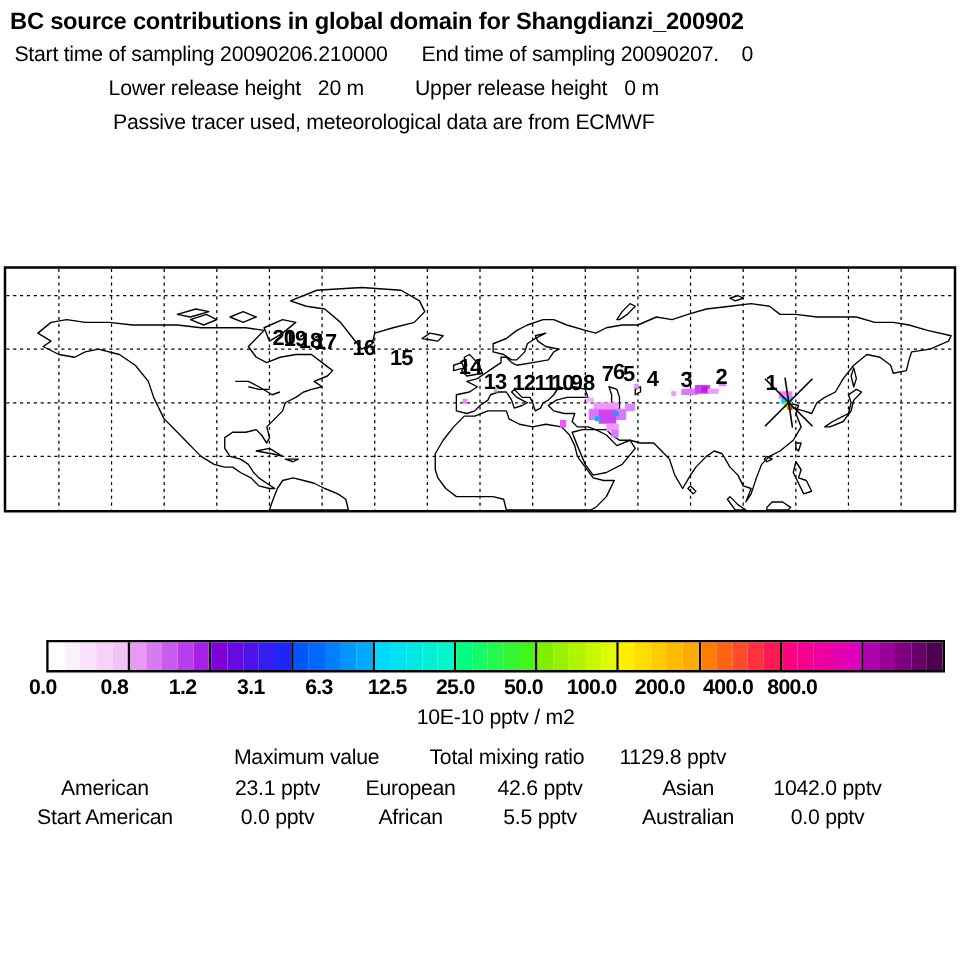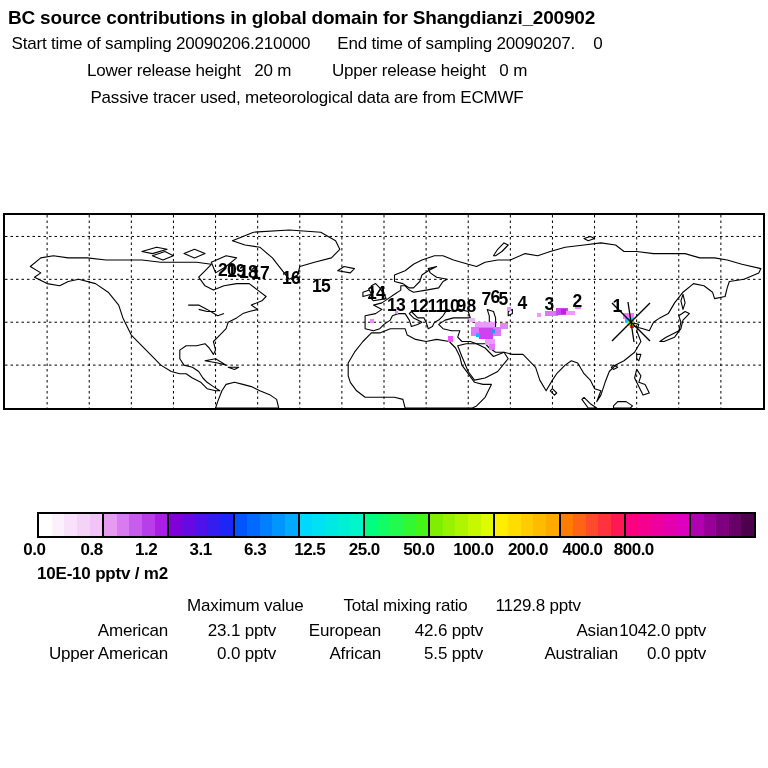--- a/index.html
+++ b/index.html
@@ -16,29 +16,29 @@
   #sub2{top:88px;}
   #map-frame{left:3px;top:213px;width:762px;height:197px;border:2px solid #000;box-sizing:border-box;background:#fff;}
   #map-svg{display:block;}
   #map-svg text{font-family:"Liberation Sans",sans-serif;font-weight:700;font-size:17.5px;letter-spacing:-0.8px;}
   #colorbar{left:37px;top:512px;width:719px;height:26px;border:2px solid #000;box-sizing:border-box;display:flex;}
   .cb-seg{flex:1;display:flex;border-right:2px solid #000;}
   .cb-seg:last-child{border-right:none;}
   .cb-cell{flex:1;}
   #cb-ticks{left:37px;top:540px;width:600px;height:20px;}
   .cb-tick{position:absolute;transform:translateX(-50%);font-size:17px;font-weight:700;letter-spacing:-0.5px;white-space:nowrap;}
-  #cb-unit{left:37px;top:564px;width:719px;text-align:left;font-size:17px;font-weight:700;letter-spacing:-0.2px;}
+  #cb-unit{left:37px;top:564px;width:719px;text-align:center;font-size:17px;font-weight:400;letter-spacing:-0.2px;}
   #stat-line1{left:0;top:596px;width:768px;display:flex;justify-content:center;font-size:17px;letter-spacing:-0.2px;white-space:pre;}
   #stat-line1 .v1{margin-left:14px;}
   #stat-line1 .l2{margin-left:40px;}
   #stat-line1 .v2{margin-left:28px;}
   .region-row{left:0;width:712px;display:grid;grid-template-columns:168px 108px 105px 102px 135px 88px;font-size:17px;letter-spacing:-0.2px;}
   #region-row1{top:621px;}
   #region-row2{top:644px;}
-  .region-row span{text-align:right;white-space:pre;}
+  .region-row span{text-align:center;white-space:pre;}
 </style>
 </head>
 <body>
 
 <div class="abs" id="title">BC  source contributions in global domain for Shangdianzi_200902</div>
 <div class="abs subline pre" id="sub0">Start time of sampling 20090206.210000      End time of sampling 20090207.    0</div>
 <div class="abs subline pre" id="sub1">Lower release height   20 m         Upper release height   0 m</div>
 <div class="abs subline pre" id="sub2">Passive tracer used, meteorological data are from ECMWF</div>
 
 <div class="abs" id="map-frame">
@@ -241,19 +241,19 @@
 
 <div class="abs region-row" id="region-row1">
   <span>American</span>
   <span>23.1 pptv</span>
   <span>European</span>
   <span>42.6 pptv</span>
   <span>Asian</span>
   <span>1042.0 pptv</span>
 </div>
 <div class="abs region-row" id="region-row2">
-  <span>Upper American</span>
+  <span>Start American</span>
   <span>0.0 pptv</span>
   <span>African</span>
   <span>5.5 pptv</span>
   <span>Australian</span>
   <span>0.0 pptv</span>
 </div>
 
 </body></html>

